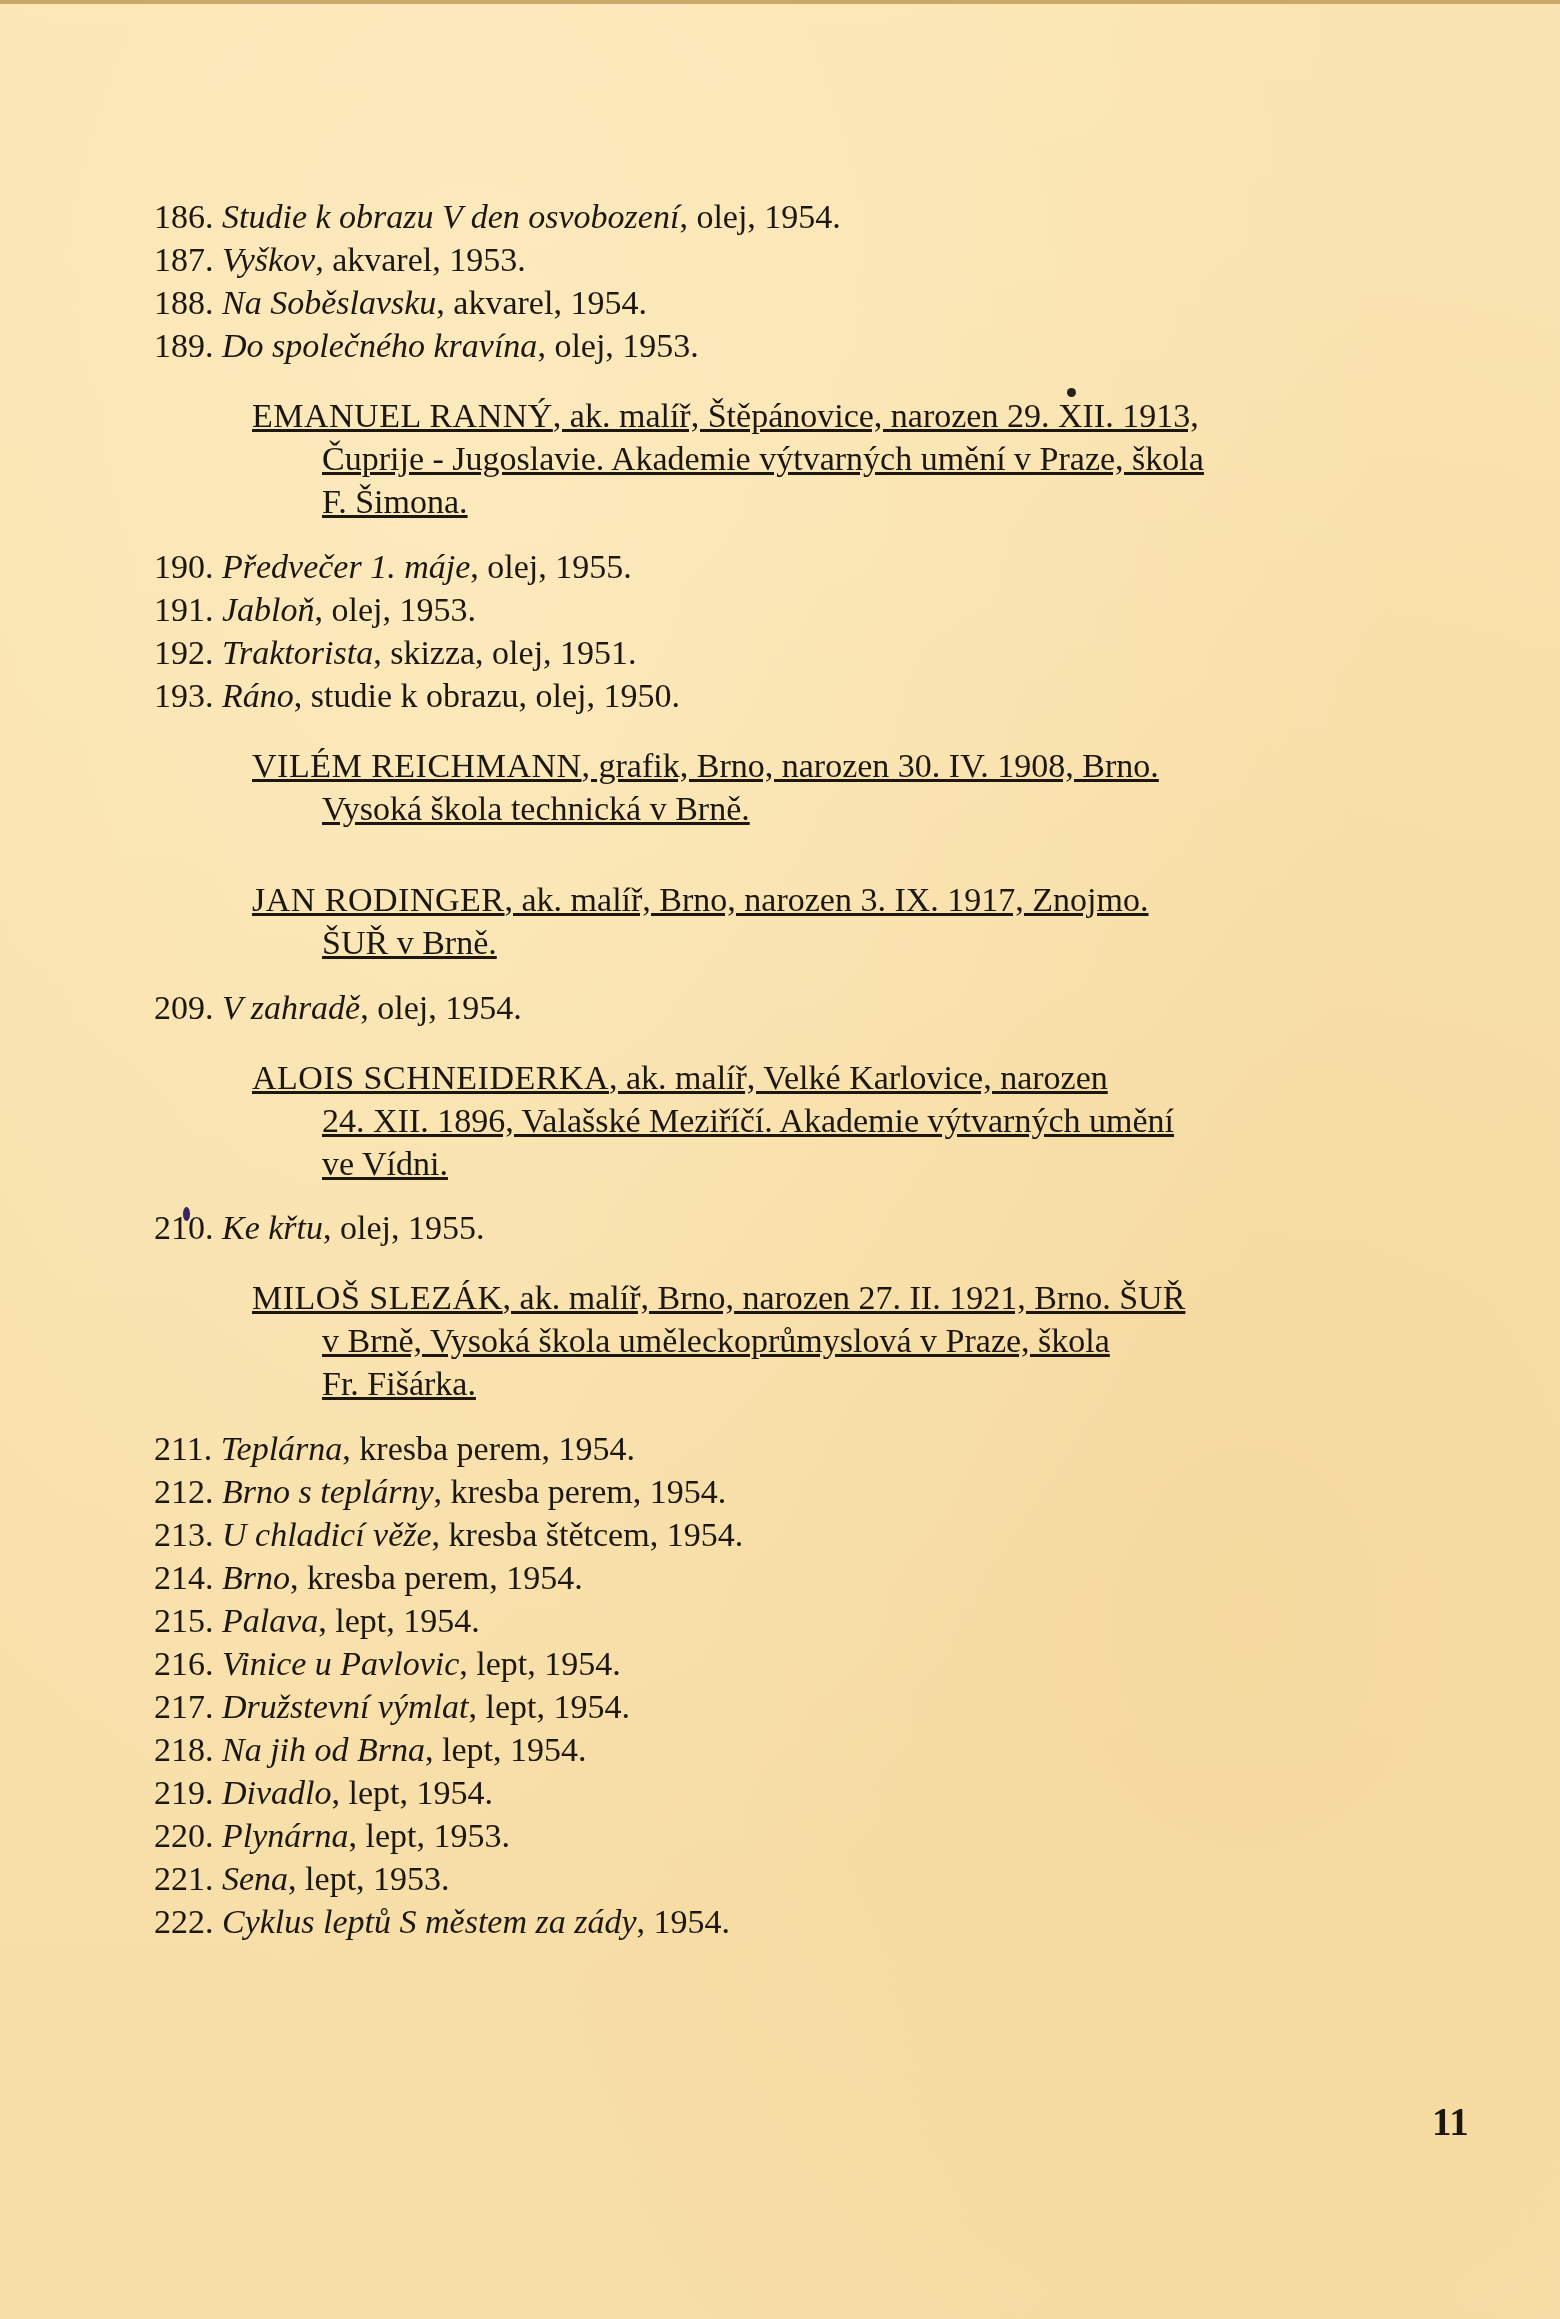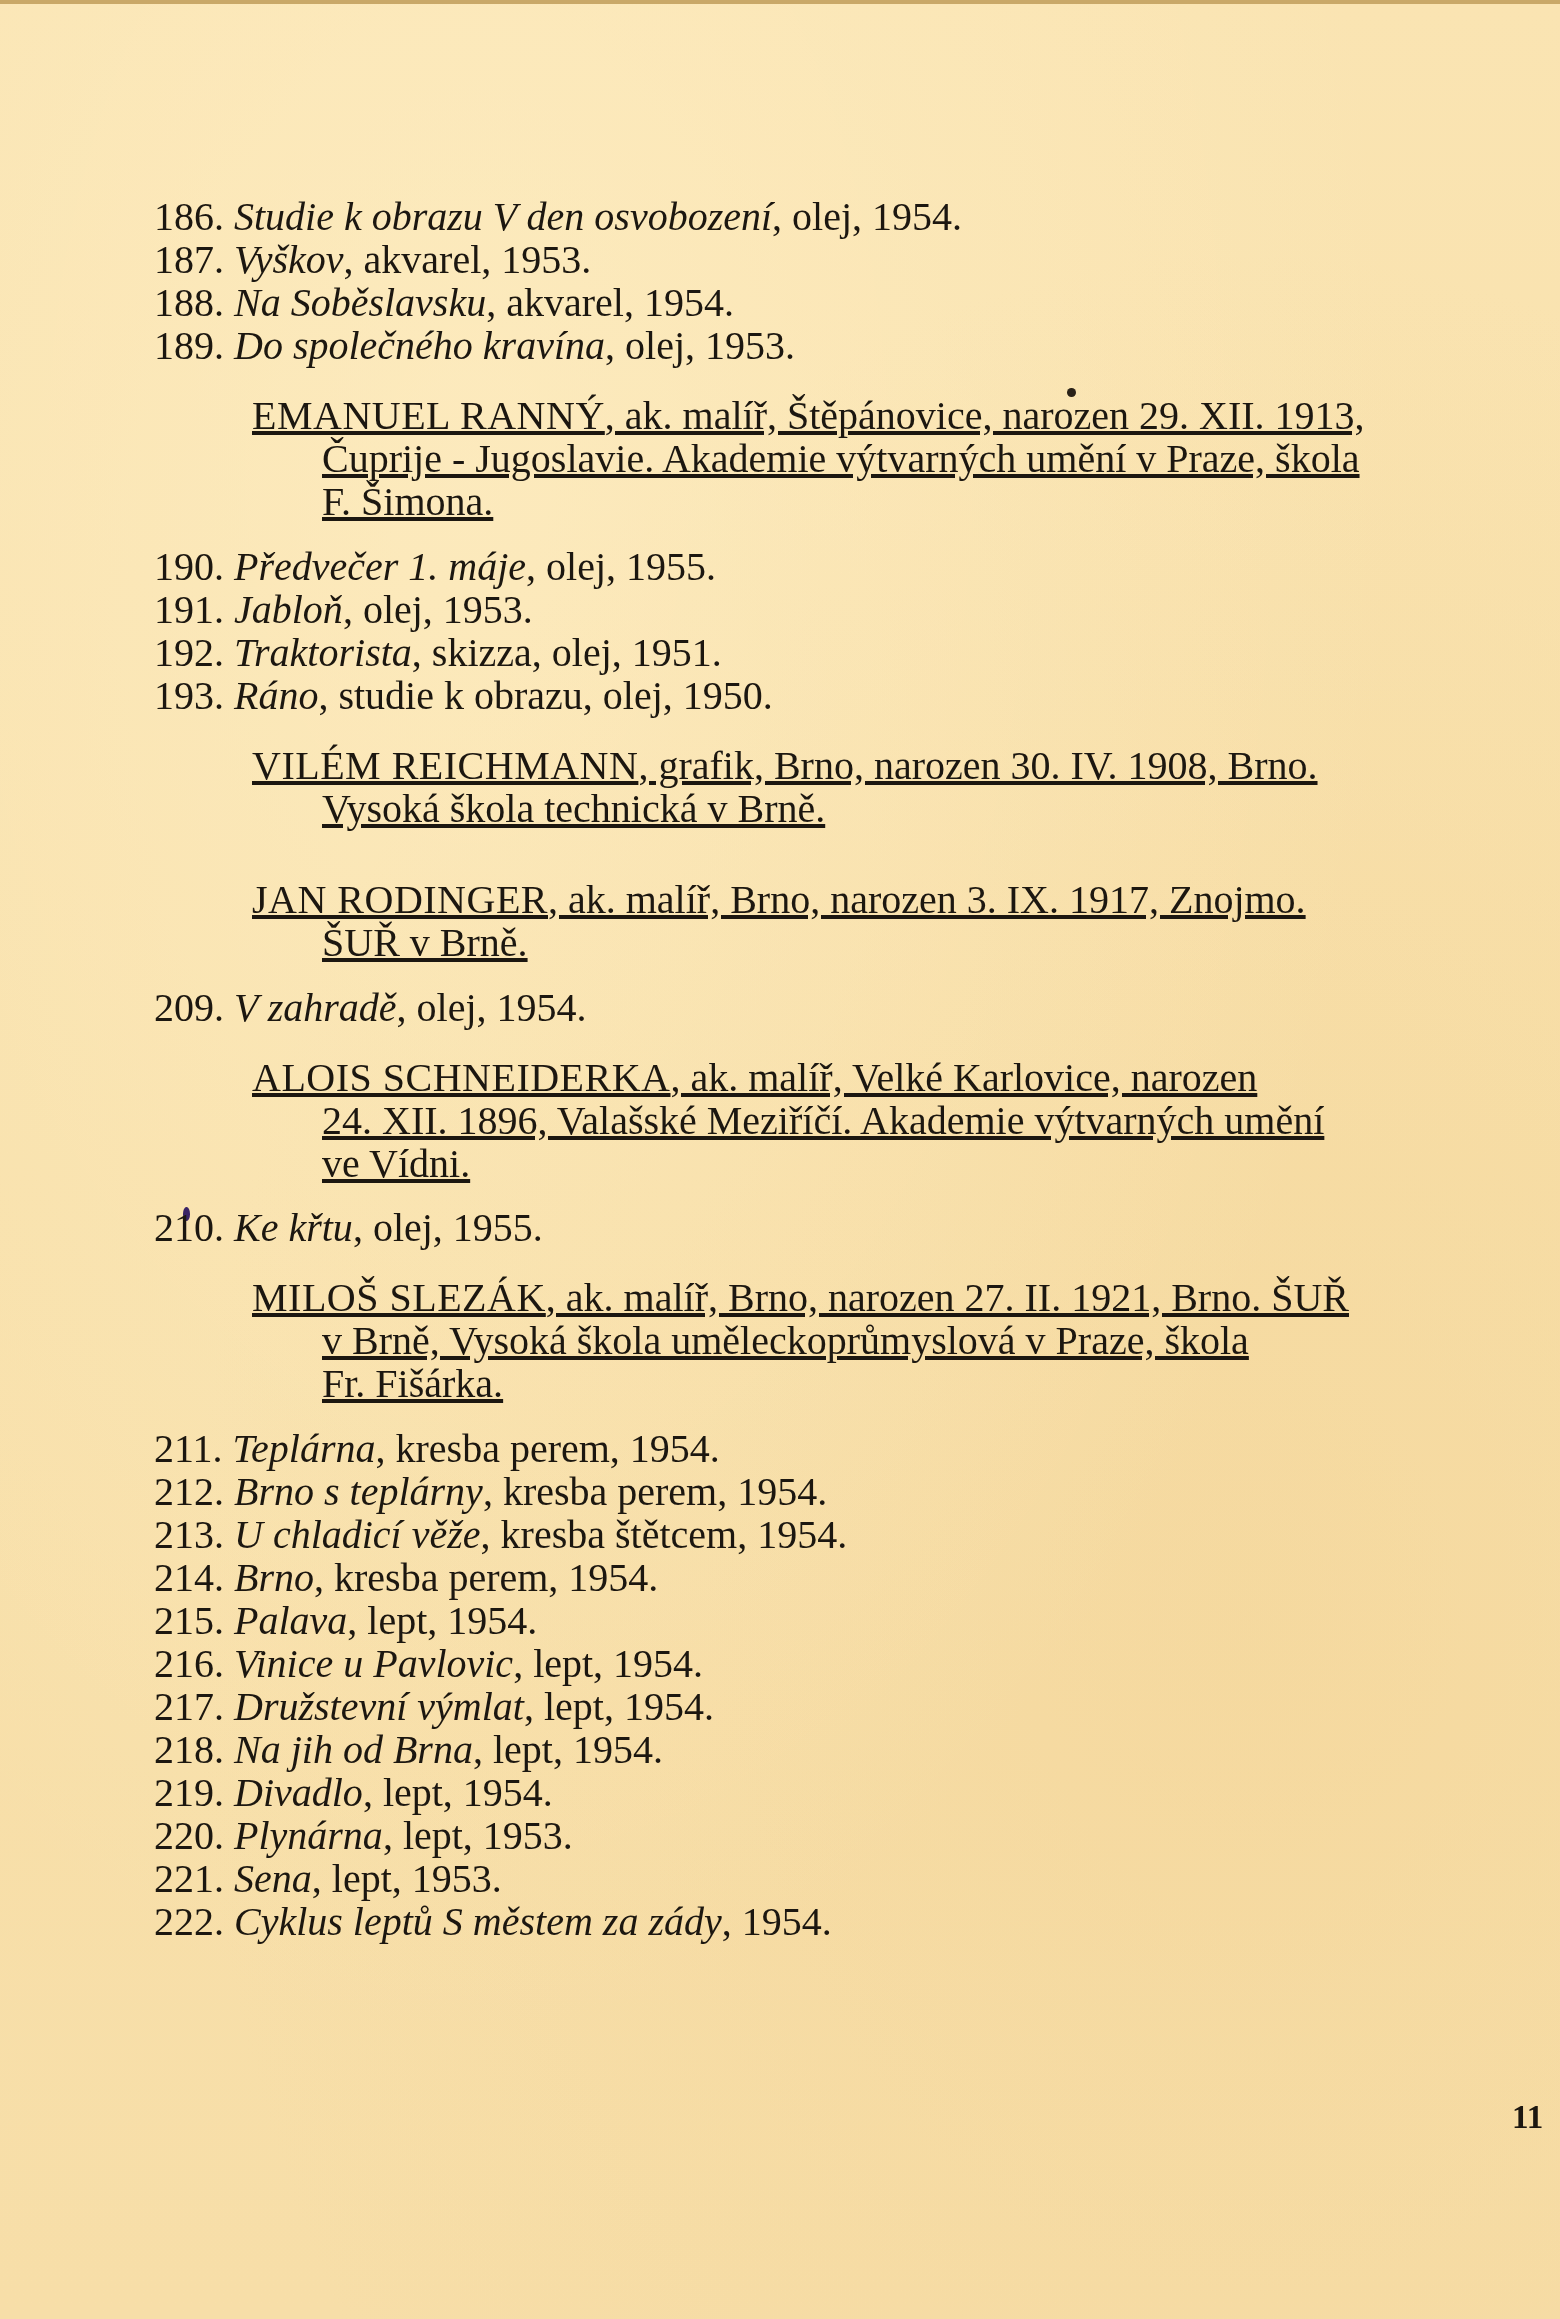--- a/index.html
+++ b/index.html
@@ -24,43 +24,43 @@
     .top-edge {
       position: absolute; left: 0; top: 0; width: 1560px; height: 3.9px;
       background: #c9a868;
     }
     .content {
       position: absolute;
       left: 154px;
       top: 195px;
       width: 1307px;
       font-family: "Liberation Serif", "DejaVu Serif", serif;
-      font-size: 40px;
+      font-size: 34px;
       line-height: 43px;
     }
     .entry { white-space: nowrap; }
     .entry .num { display: inline-block; }
     .entry .title { font-style: italic; }
     .artist {
       margin-left: 98px;
       text-indent: 0;
       padding-left: 0;
     }
     .artist .line { display: block; text-decoration: underline; }
     .artist .cont { padding-left: 70px; }
     .artist .name { letter-spacing: 0.5px; }
     .gap-sm { height: 21.5px; }
     .gap-md { height: 27px; }
     .page-number {
       position: absolute;
-      left: 1512px;
+      left: 1432px;
       top: 2099px;
       font-family: "Liberation Serif", "DejaVu Serif", serif;
       font-weight: bold;
-      font-size: 33px;
+      font-size: 39px;
     }
     .ink-mark {
       position: absolute;
       left: 183px; top: 1207px;
       width: 6.8px; height: 13.7px;
       border-radius: 50%;
       background: #3a2466;
     }
     .ink-dot {
       position: absolute;

